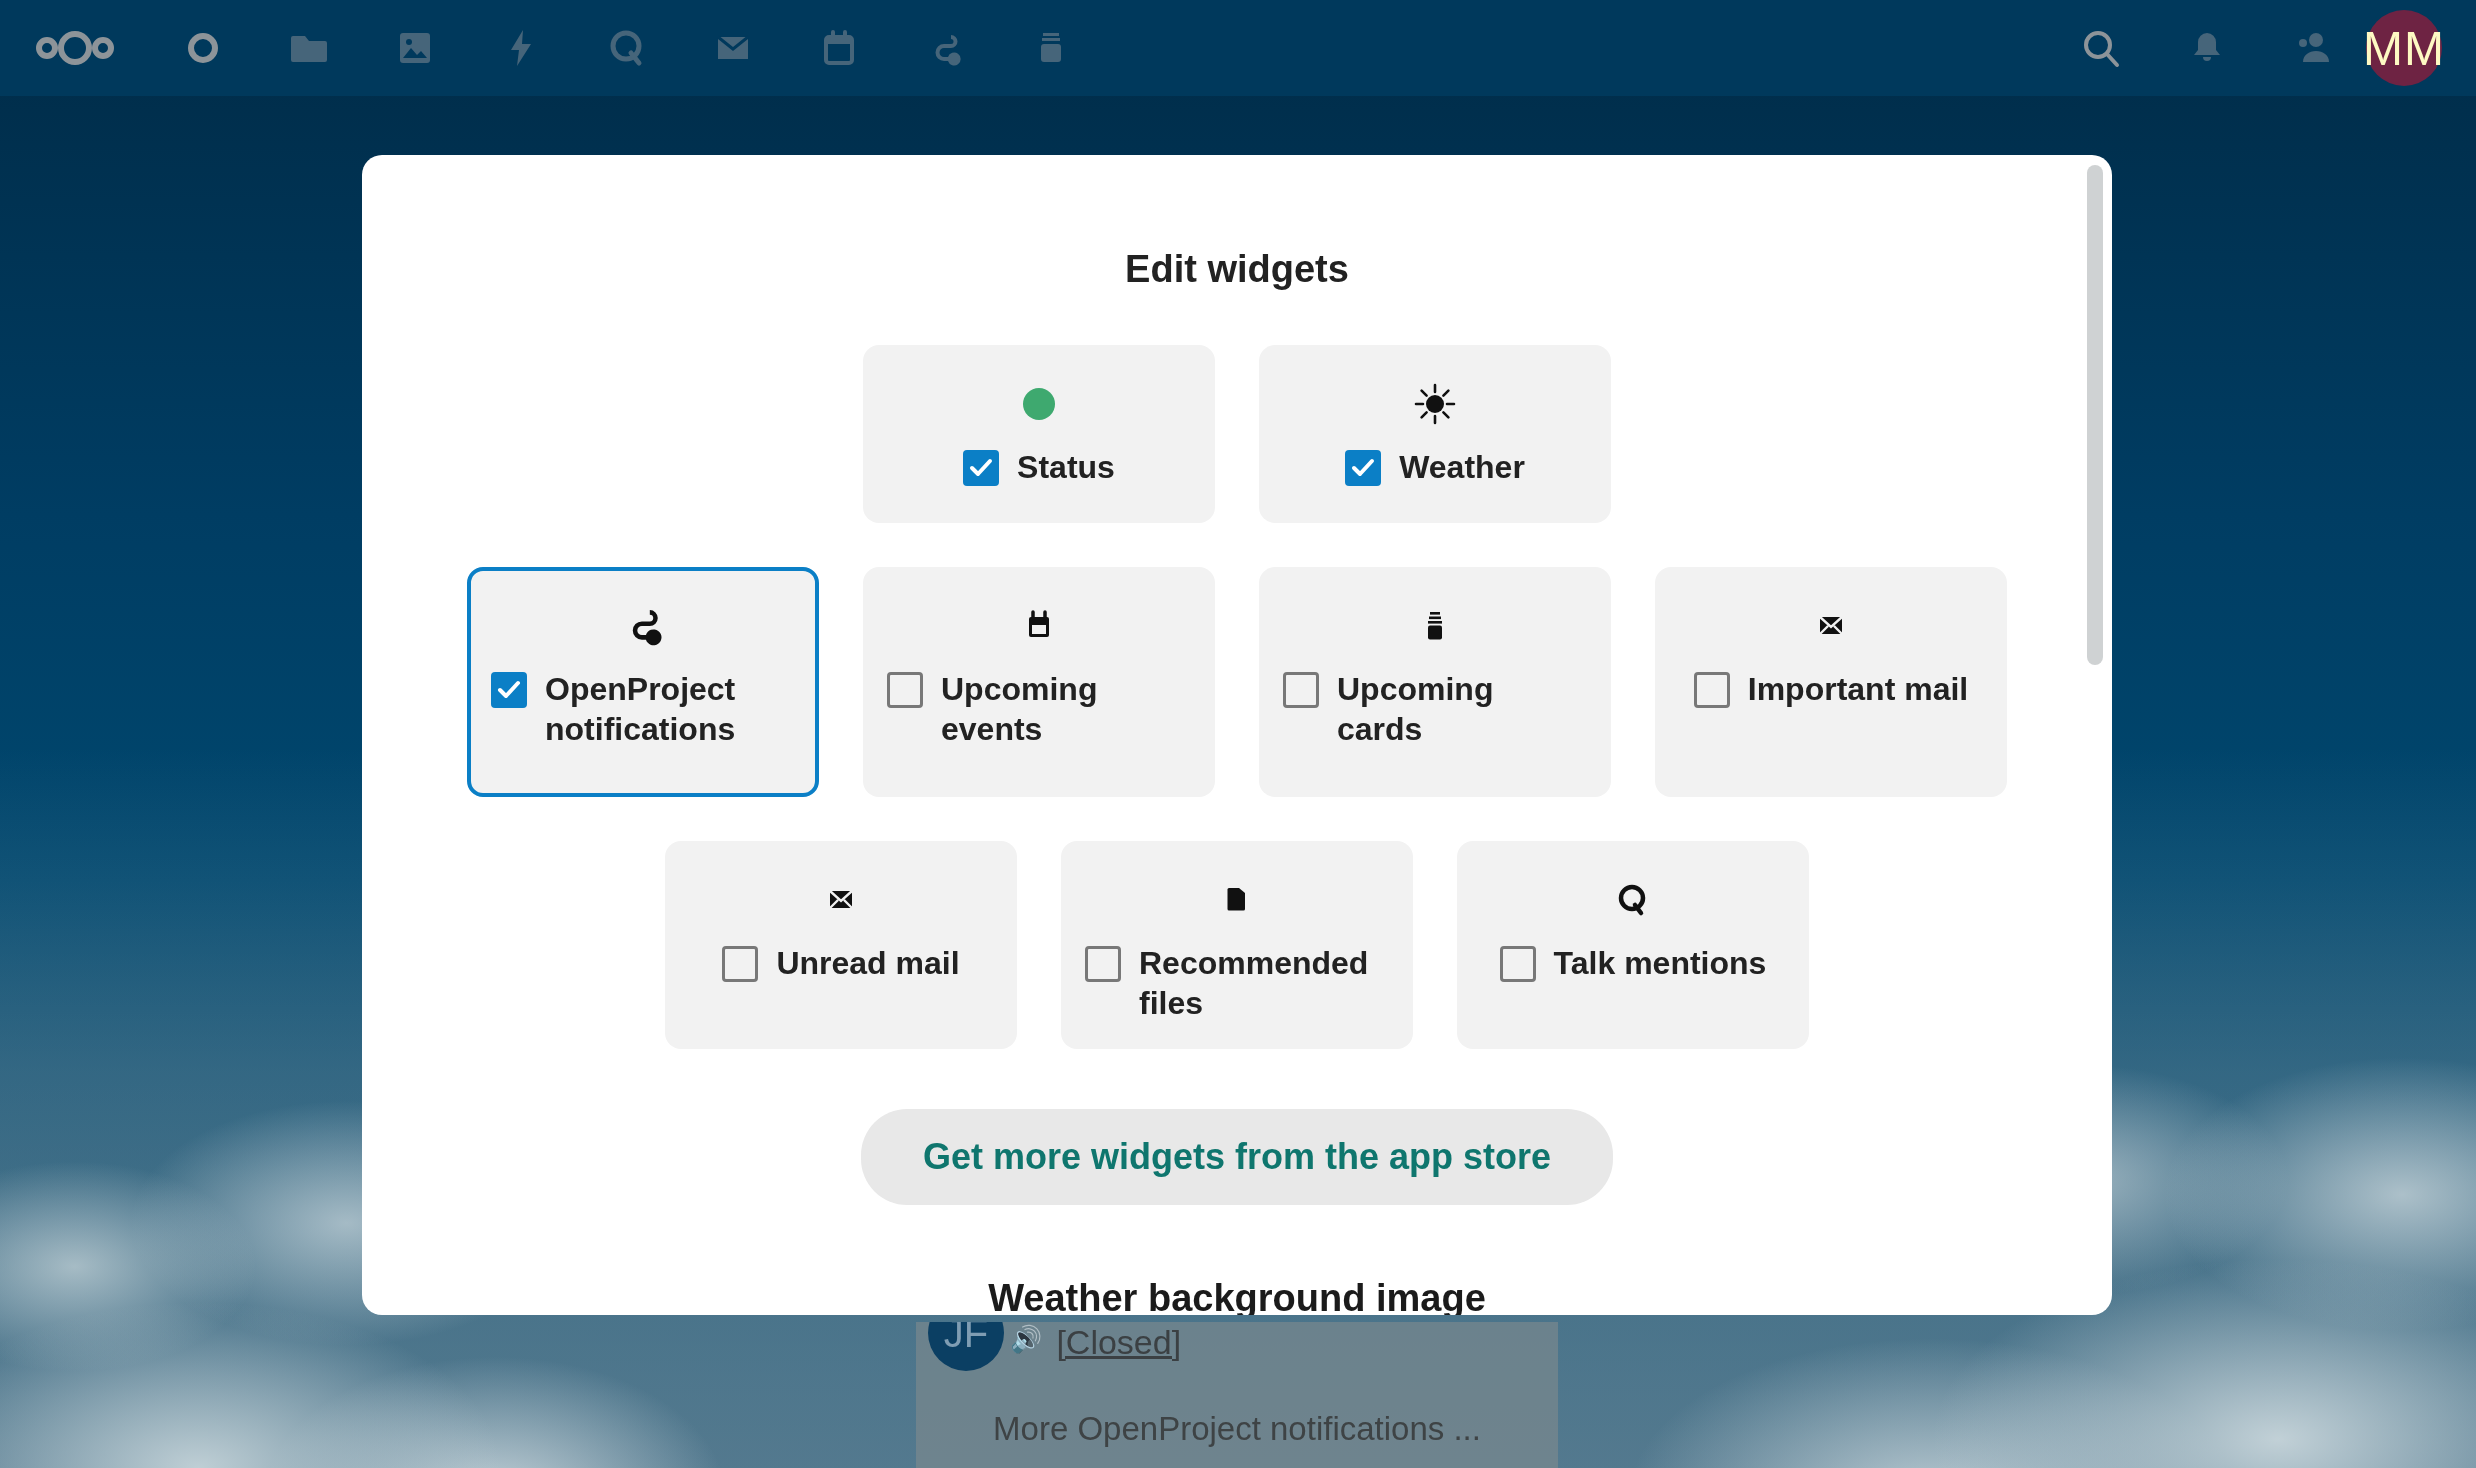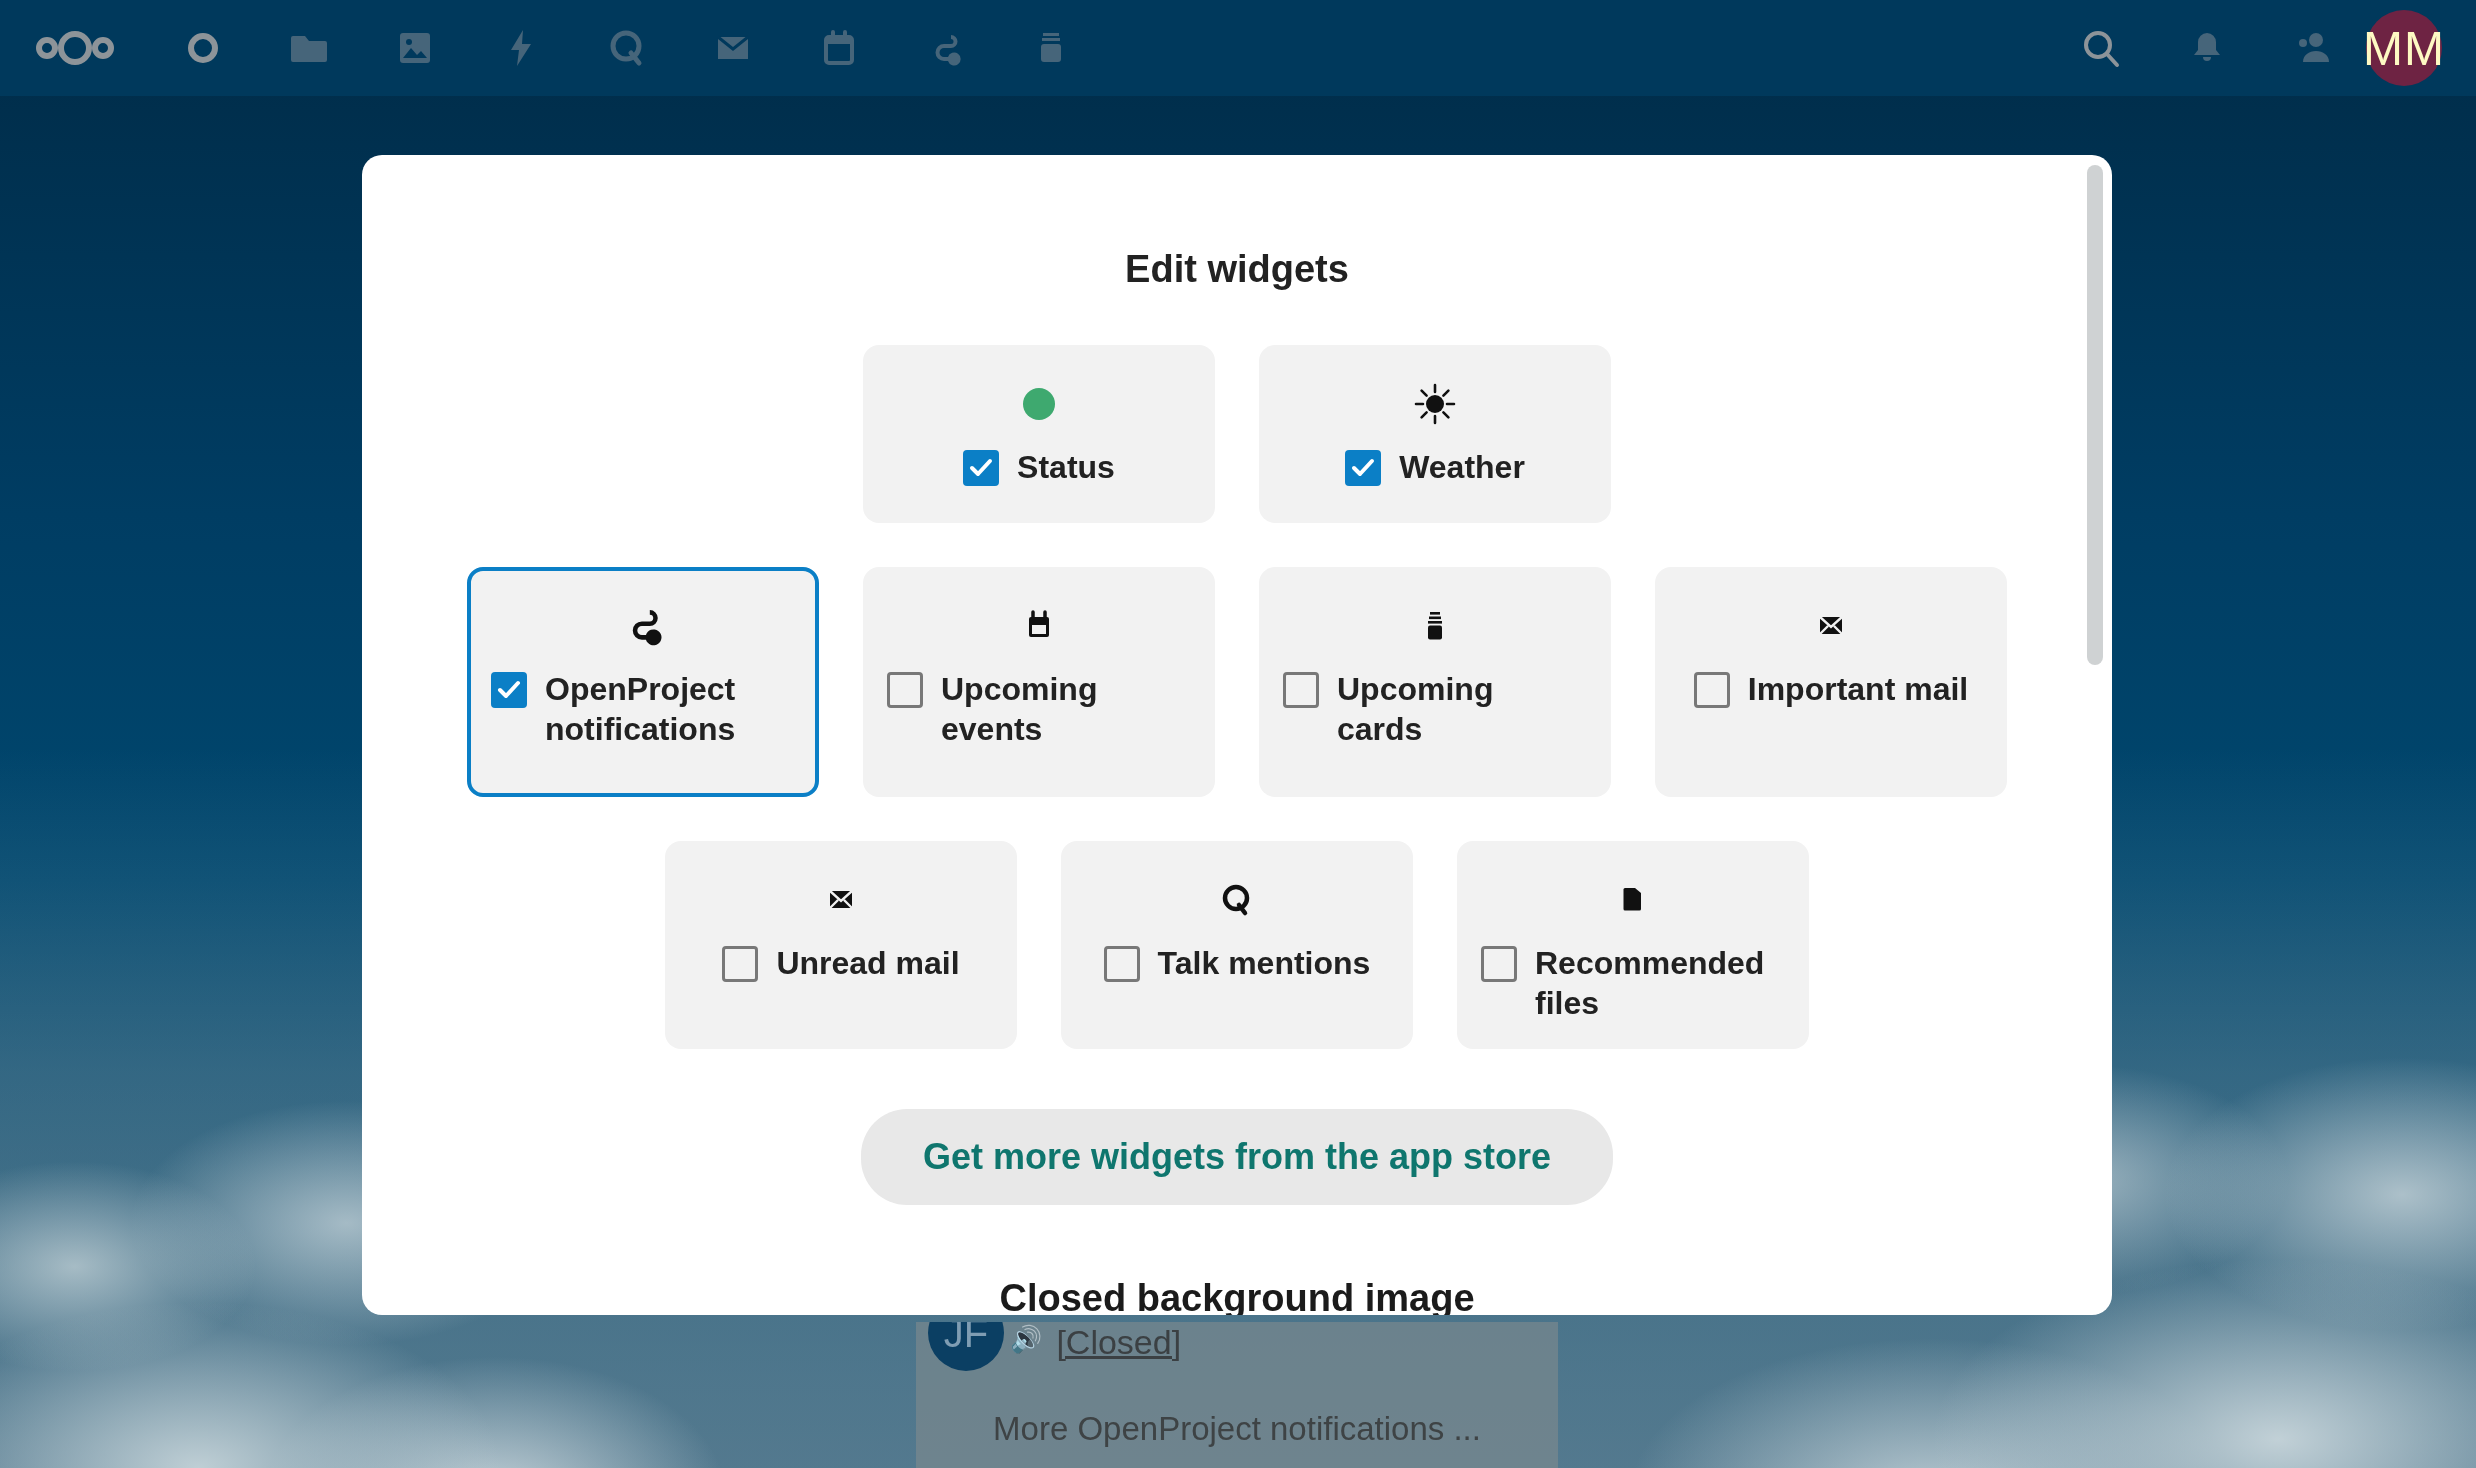--- a/index.html
+++ b/index.html
@@ -388,46 +388,46 @@
               </svg>
             </div>
             <div class="wlabelrow">
               <span class="cbx off"></span>
               <span class="wlabel">Unread mail</span>
             </div>
           </div>
 
           <div class="wcard">
             <div class="wicon">
+              <svg width="44" height="44" viewBox="0 0 44 44">
+                <path d="M14 10h10l6 5h0v16a1.5 1.5 0 0 1-1.5 1.5H14a1.5 1.5 0 0 1-1.5-1.5V11.5A1.5 1.5 0 0 1 14 10z" fill="#111"></path>
+              </svg>
+            </div>
+            <div class="wlabelrow">
+              <span class="cbx off"></span>
+              <span class="wlabel">Recommended files</span>
+            </div>
+          </div>
+
+          <div class="wcard">
+            <div class="wicon">
               <svg width="46" height="46" viewBox="0 0 46 46">
                 <circle cx="22" cy="21" r="11" fill="none" stroke="#111" stroke-width="4.5"></circle>
                 <path d="M25 28l6 8" stroke="#111" stroke-width="4.5" stroke-linecap="round"></path>
               </svg>
             </div>
             <div class="wlabelrow">
               <span class="cbx off"></span>
               <span class="wlabel">Talk mentions</span>
             </div>
           </div>
 
-          <div class="wcard">
-            <div class="wicon">
-              <svg width="44" height="44" viewBox="0 0 44 44">
-                <path d="M14 10h10l6 5h0v16a1.5 1.5 0 0 1-1.5 1.5H14a1.5 1.5 0 0 1-1.5-1.5V11.5A1.5 1.5 0 0 1 14 10z" fill="#111"></path>
-              </svg>
-            </div>
-            <div class="wlabelrow">
-              <span class="cbx off"></span>
-              <span class="wlabel">Recommended files</span>
-            </div>
-          </div>
-
         </div>
       </div>
 
       <div class="appstore-wrap">
         <button class="appstore-btn">Get more widgets from the app store</button>
       </div>
 
-      <div class="bgimg-title">Closed background image</div>
+      <div class="bgimg-title">Weather background image</div>
     </div>
   </div>
 </div>
 
 </body></html>

